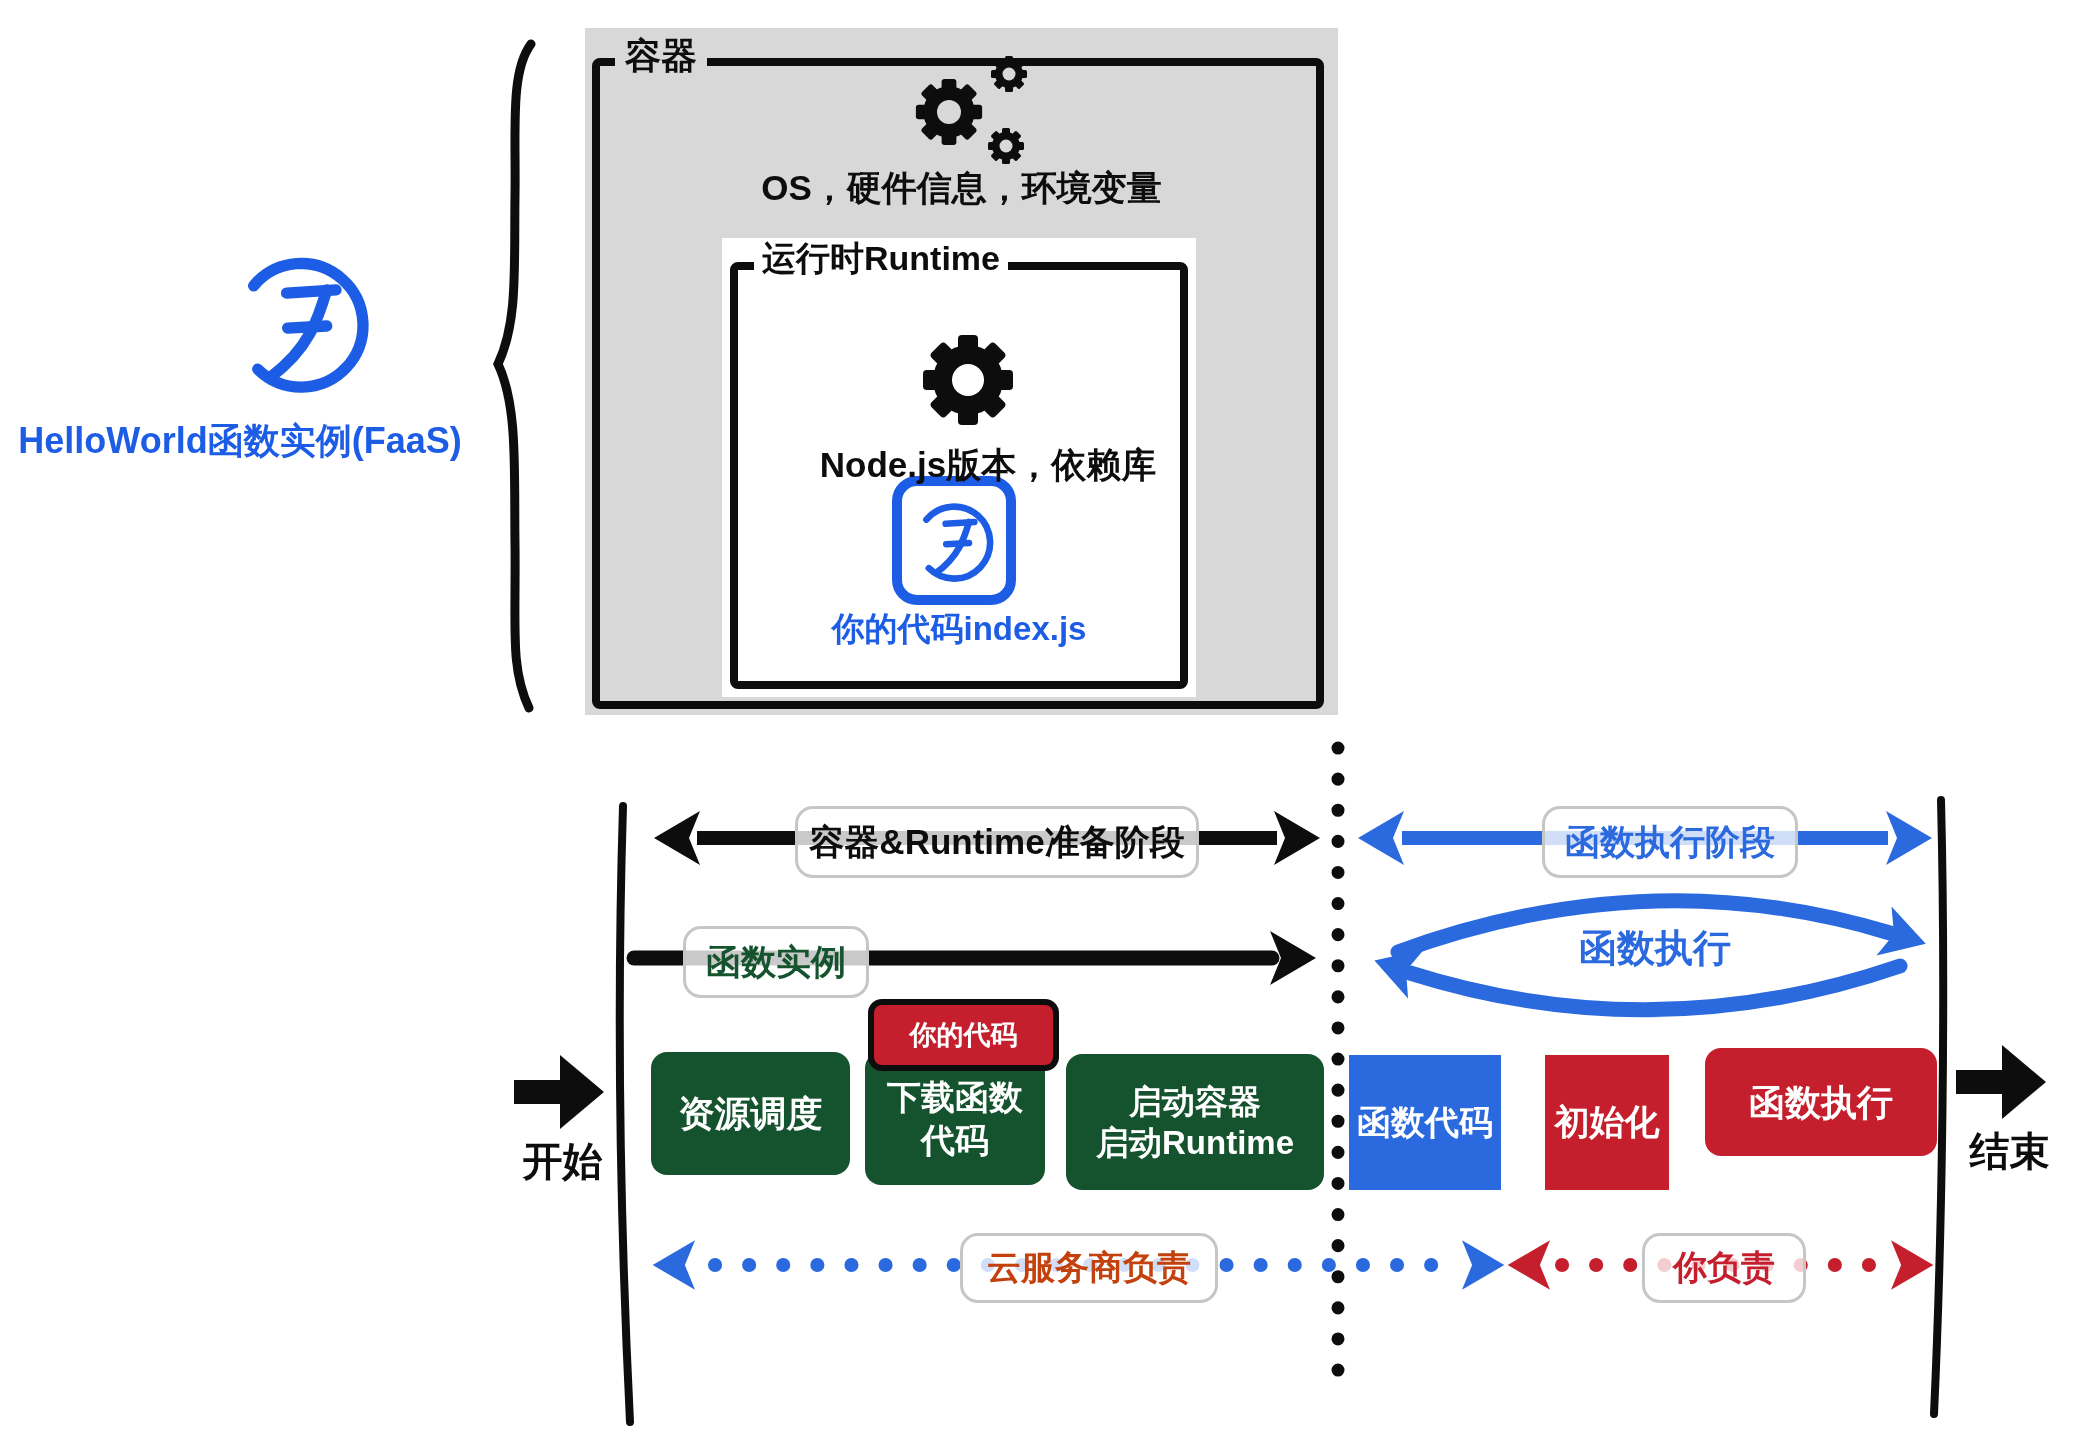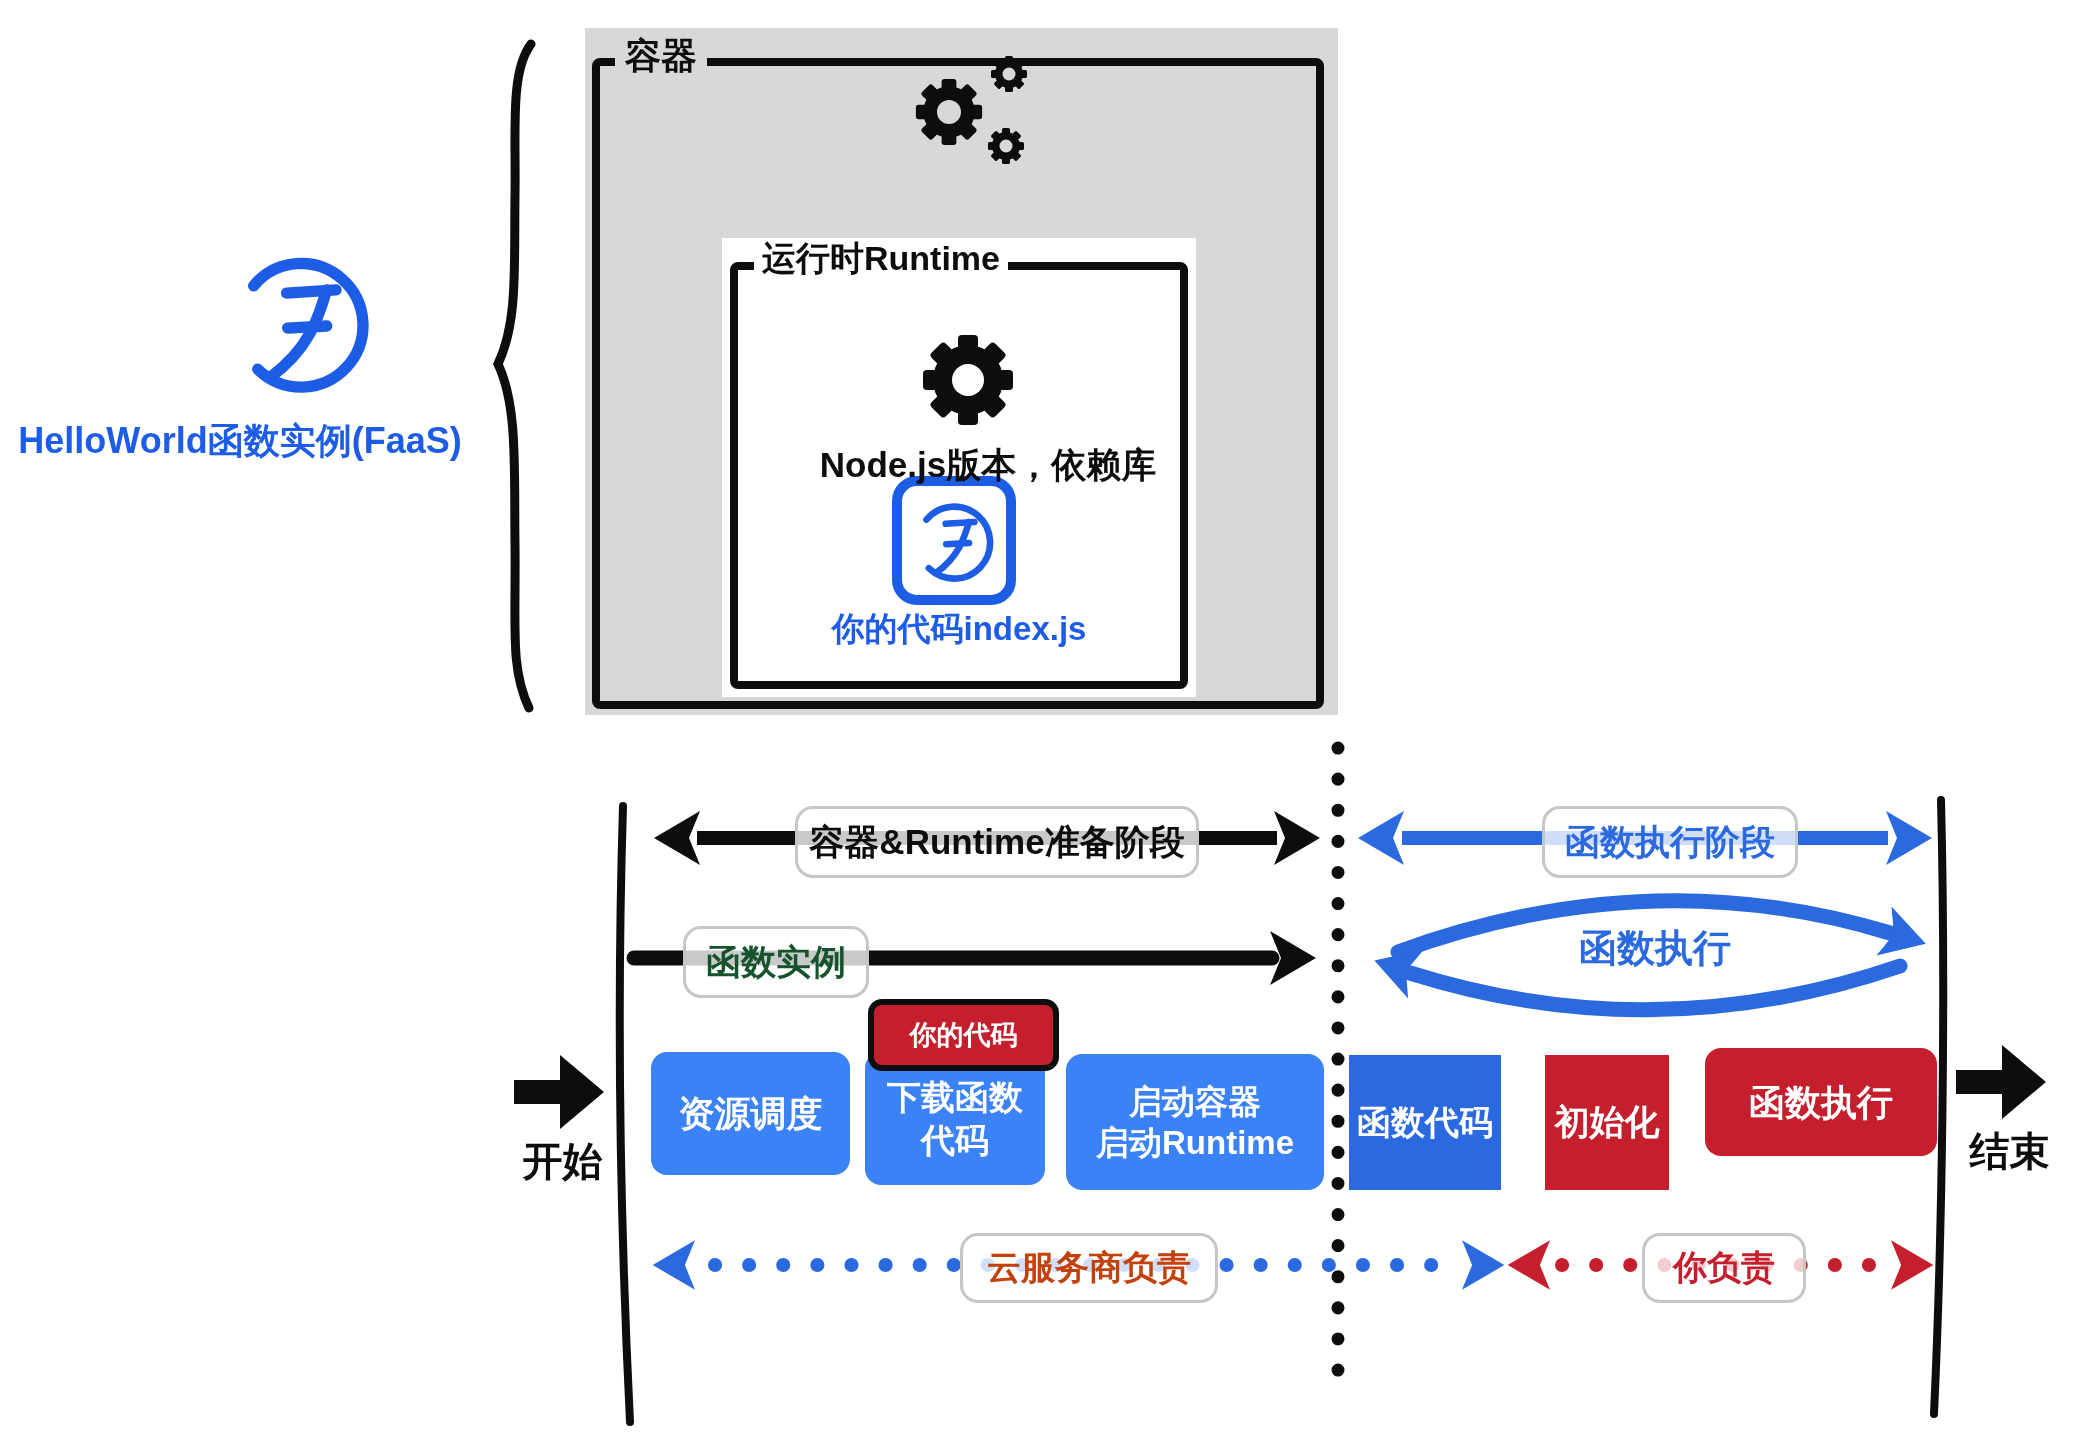--- a/index.html
+++ b/index.html
@@ -31,21 +31,21 @@
     background:rgba(255,255,255,0.78);border:3px solid #c6c6c6;border-radius:18px;
     font-weight:600;z-index:3;}
   .pill-prep{left:795px;top:806px;width:398px;height:66px;font-size:35px;color:#0d0d0d;}
   .pill-exec{left:1542px;top:806px;width:250px;height:66px;font-size:35px;color:#2b69df;}
   .pill-inst{left:683px;top:926px;width:180px;height:66px;font-size:35px;color:#14532d;}
   .loop-text{left:1545px;top:924px;width:220px;height:48px;font-size:38px;font-weight:600;color:#2b69df;z-index:3;}
   .pill-provider{left:960px;top:1233px;width:252px;height:64px;font-size:34px;color:#c2410c;}
   .pill-you{left:1642px;top:1233px;width:158px;height:64px;font-size:34px;color:#c51f2e;}
   .step{position:absolute;display:flex;flex-direction:column;align-items:center;justify-content:center;
     color:#ffffff;font-weight:700;text-align:center;z-index:3;line-height:1.25;}
-  .step-blue{background:#3b82f6;border-radius:16px;}
+  .step-blue{background:#14532d;border-radius:16px;}
   .step-schedule{left:651px;top:1052px;width:199px;height:123px;font-size:36px;}
   .step-download{left:865px;top:1052px;width:180px;height:133px;font-size:34px;}
   .step-boot{left:1066px;top:1054px;width:258px;height:136px;font-size:33px;}
   .combo{left:1349px;top:1055px;width:320px;height:135px;display:flex;flex-direction:row;z-index:3;gap:44px;}
   .combo-blue{width:152px;background:#2b69df;display:flex;align-items:center;justify-content:center;
     color:#fff;font-weight:700;font-size:34px;}
   .combo-red{flex:1;background:#c51f2e;display:flex;align-items:center;justify-content:center;
     color:#fff;font-weight:700;font-size:35px;}
   .step-exec{left:1705px;top:1048px;width:232px;height:108px;background:#c51f2e;border-radius:16px;font-size:36px;}
   .badge{position:absolute;left:868px;top:999px;width:179px;height:60px;background:#c51f2e;
@@ -62,20 +62,21 @@
   <div class="abs gray-box">
     <div class="gray-border"></div>
     <span class="gray-label">容器</span>
   </div>
 
   <div class="abs runtime-box">
     <div class="runtime-border"></div>
     <span class="runtime-label">运行时Runtime</span>
   </div>
 
+  <div class="abs center-text env-text">OS，硬件信息，环境变量</div>
   <div class="abs center-text node-text">Node.js版本，依赖库</div>
   <div class="abs center-text code-text">你的代码index.js</div>
   <div class="abs center-text hello-text">HelloWorld函数实例(FaaS)</div>
 
   <svg id="art" width="2090" height="1442" viewBox="0 0 2090 1442">
     <defs>
       <path id="ah" d="M0 -27 L46 0 L0 27 L11 0 Z"></path>
       <g id="gearbody">
         <rect x="-8" y="-36" width="16" height="16" rx="3"></rect>
         <rect x="-8" y="-36" width="16" height="16" rx="3" transform="rotate(45)"></rect>

